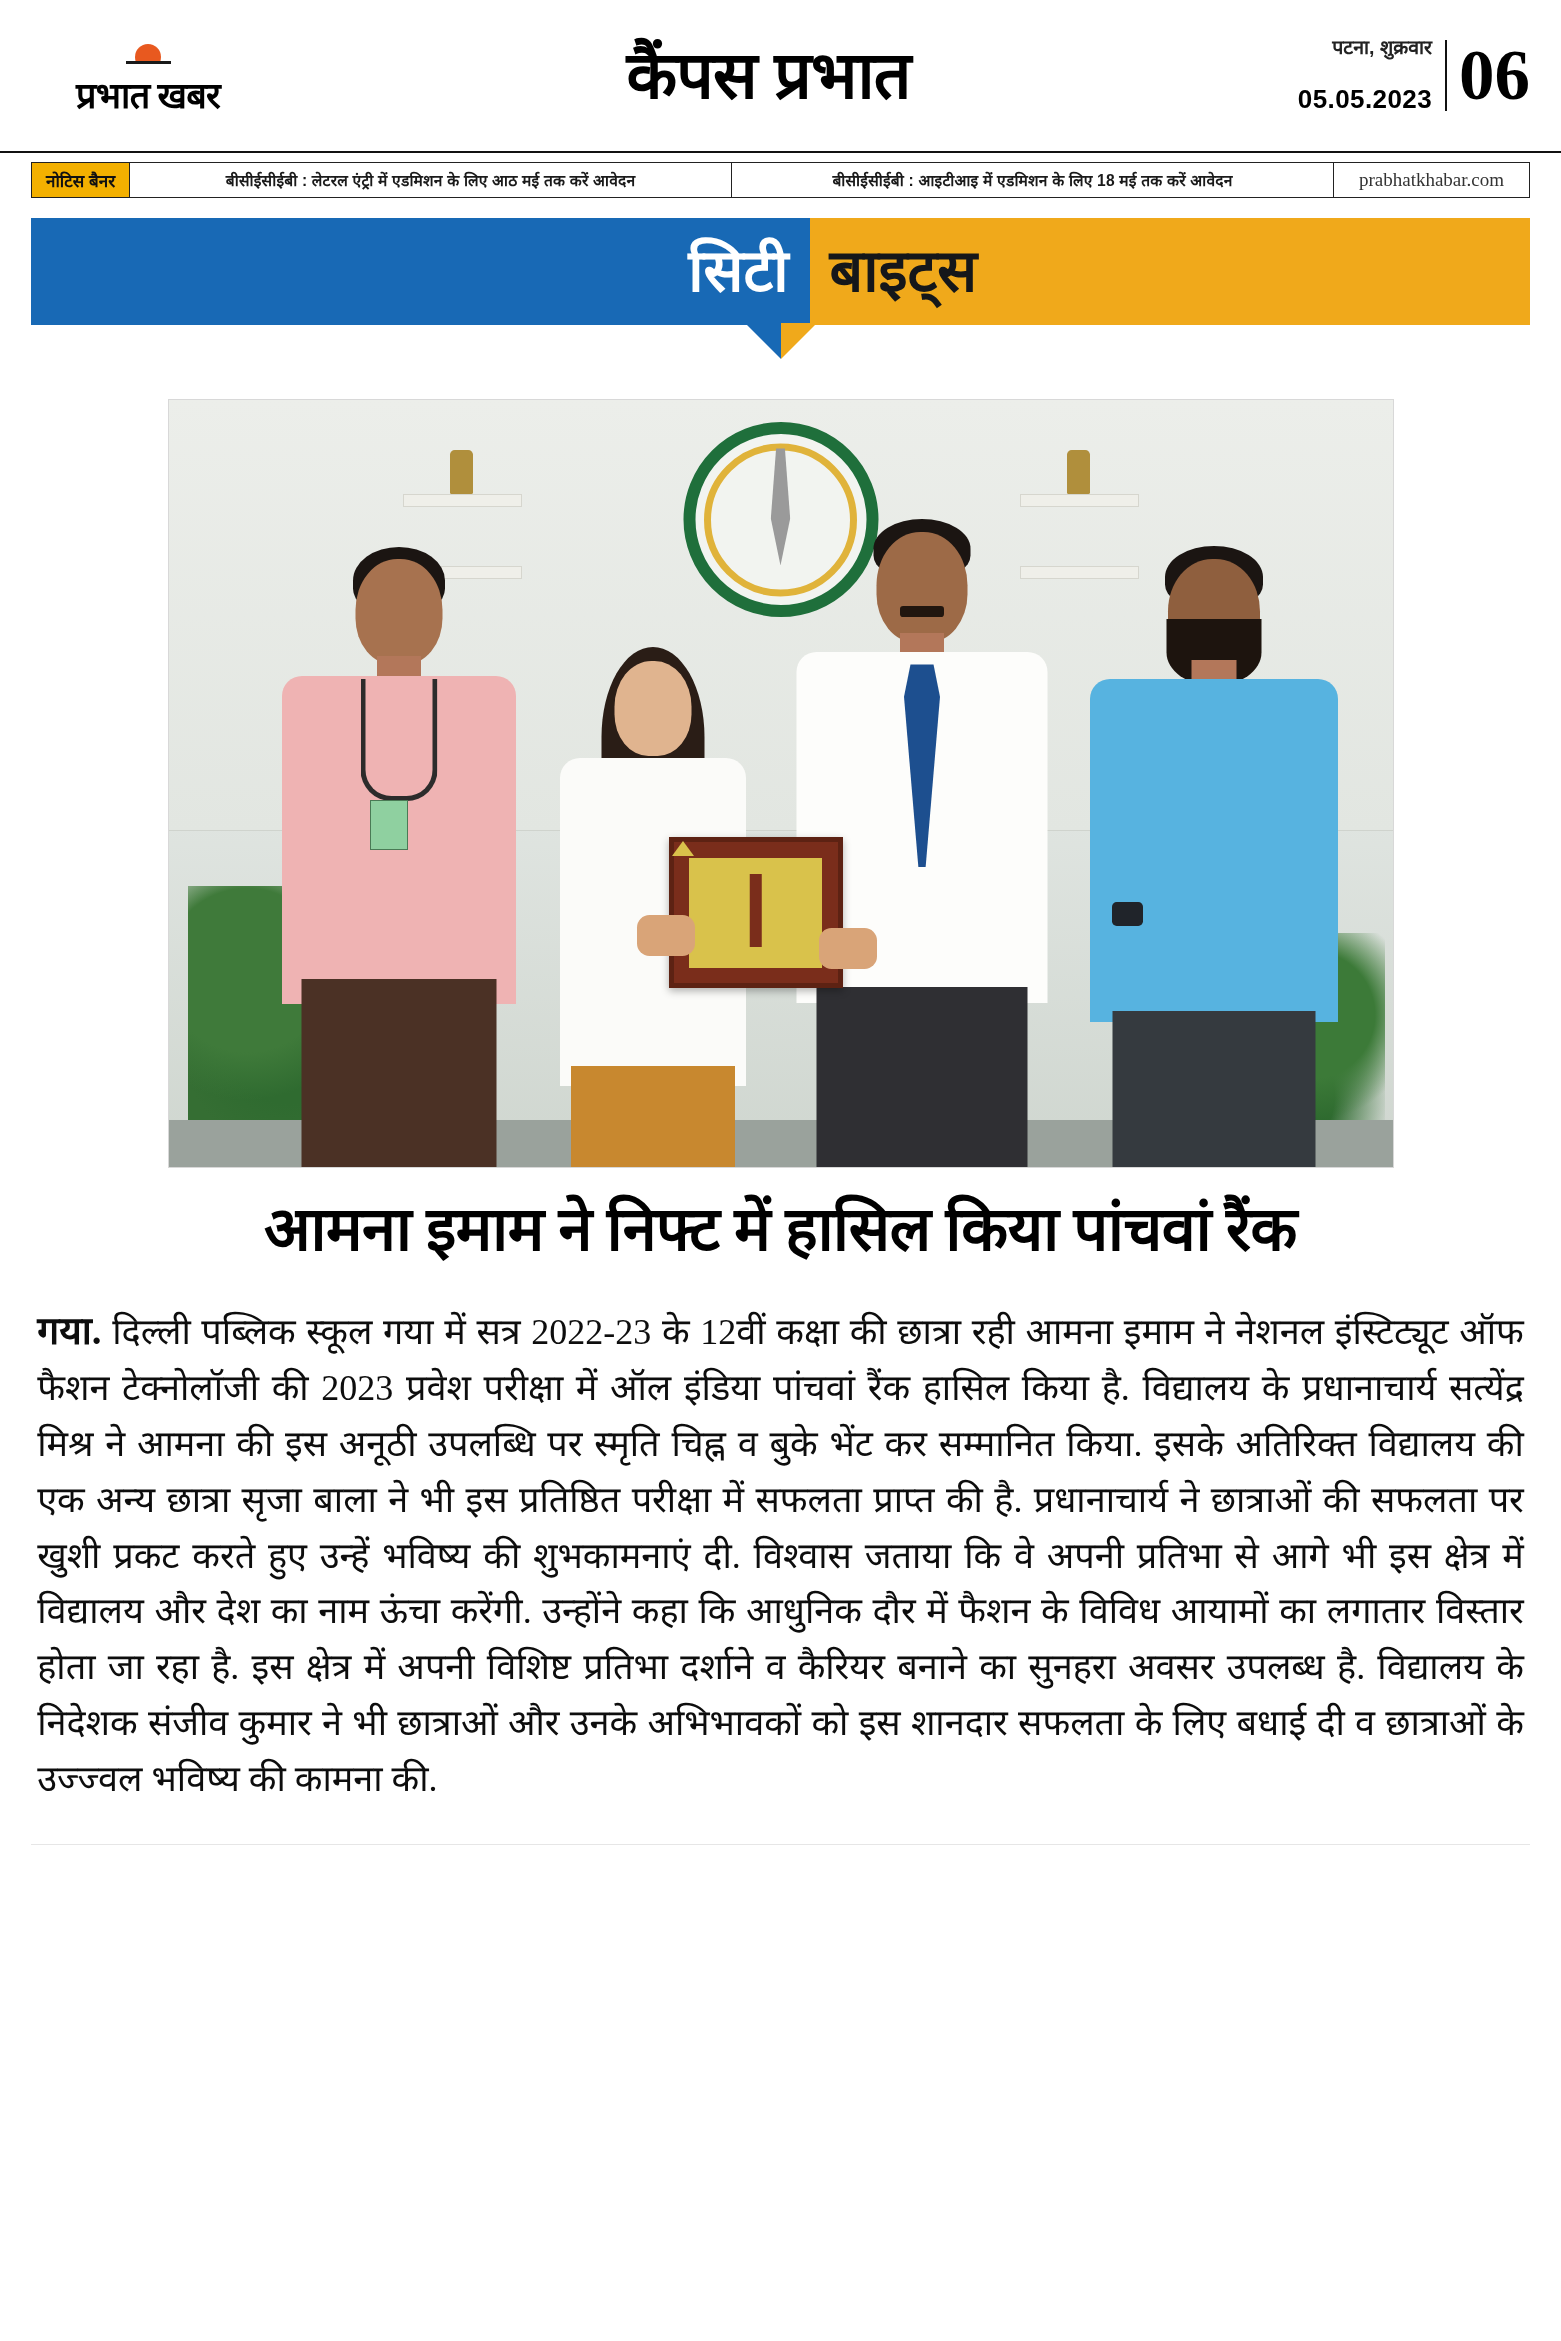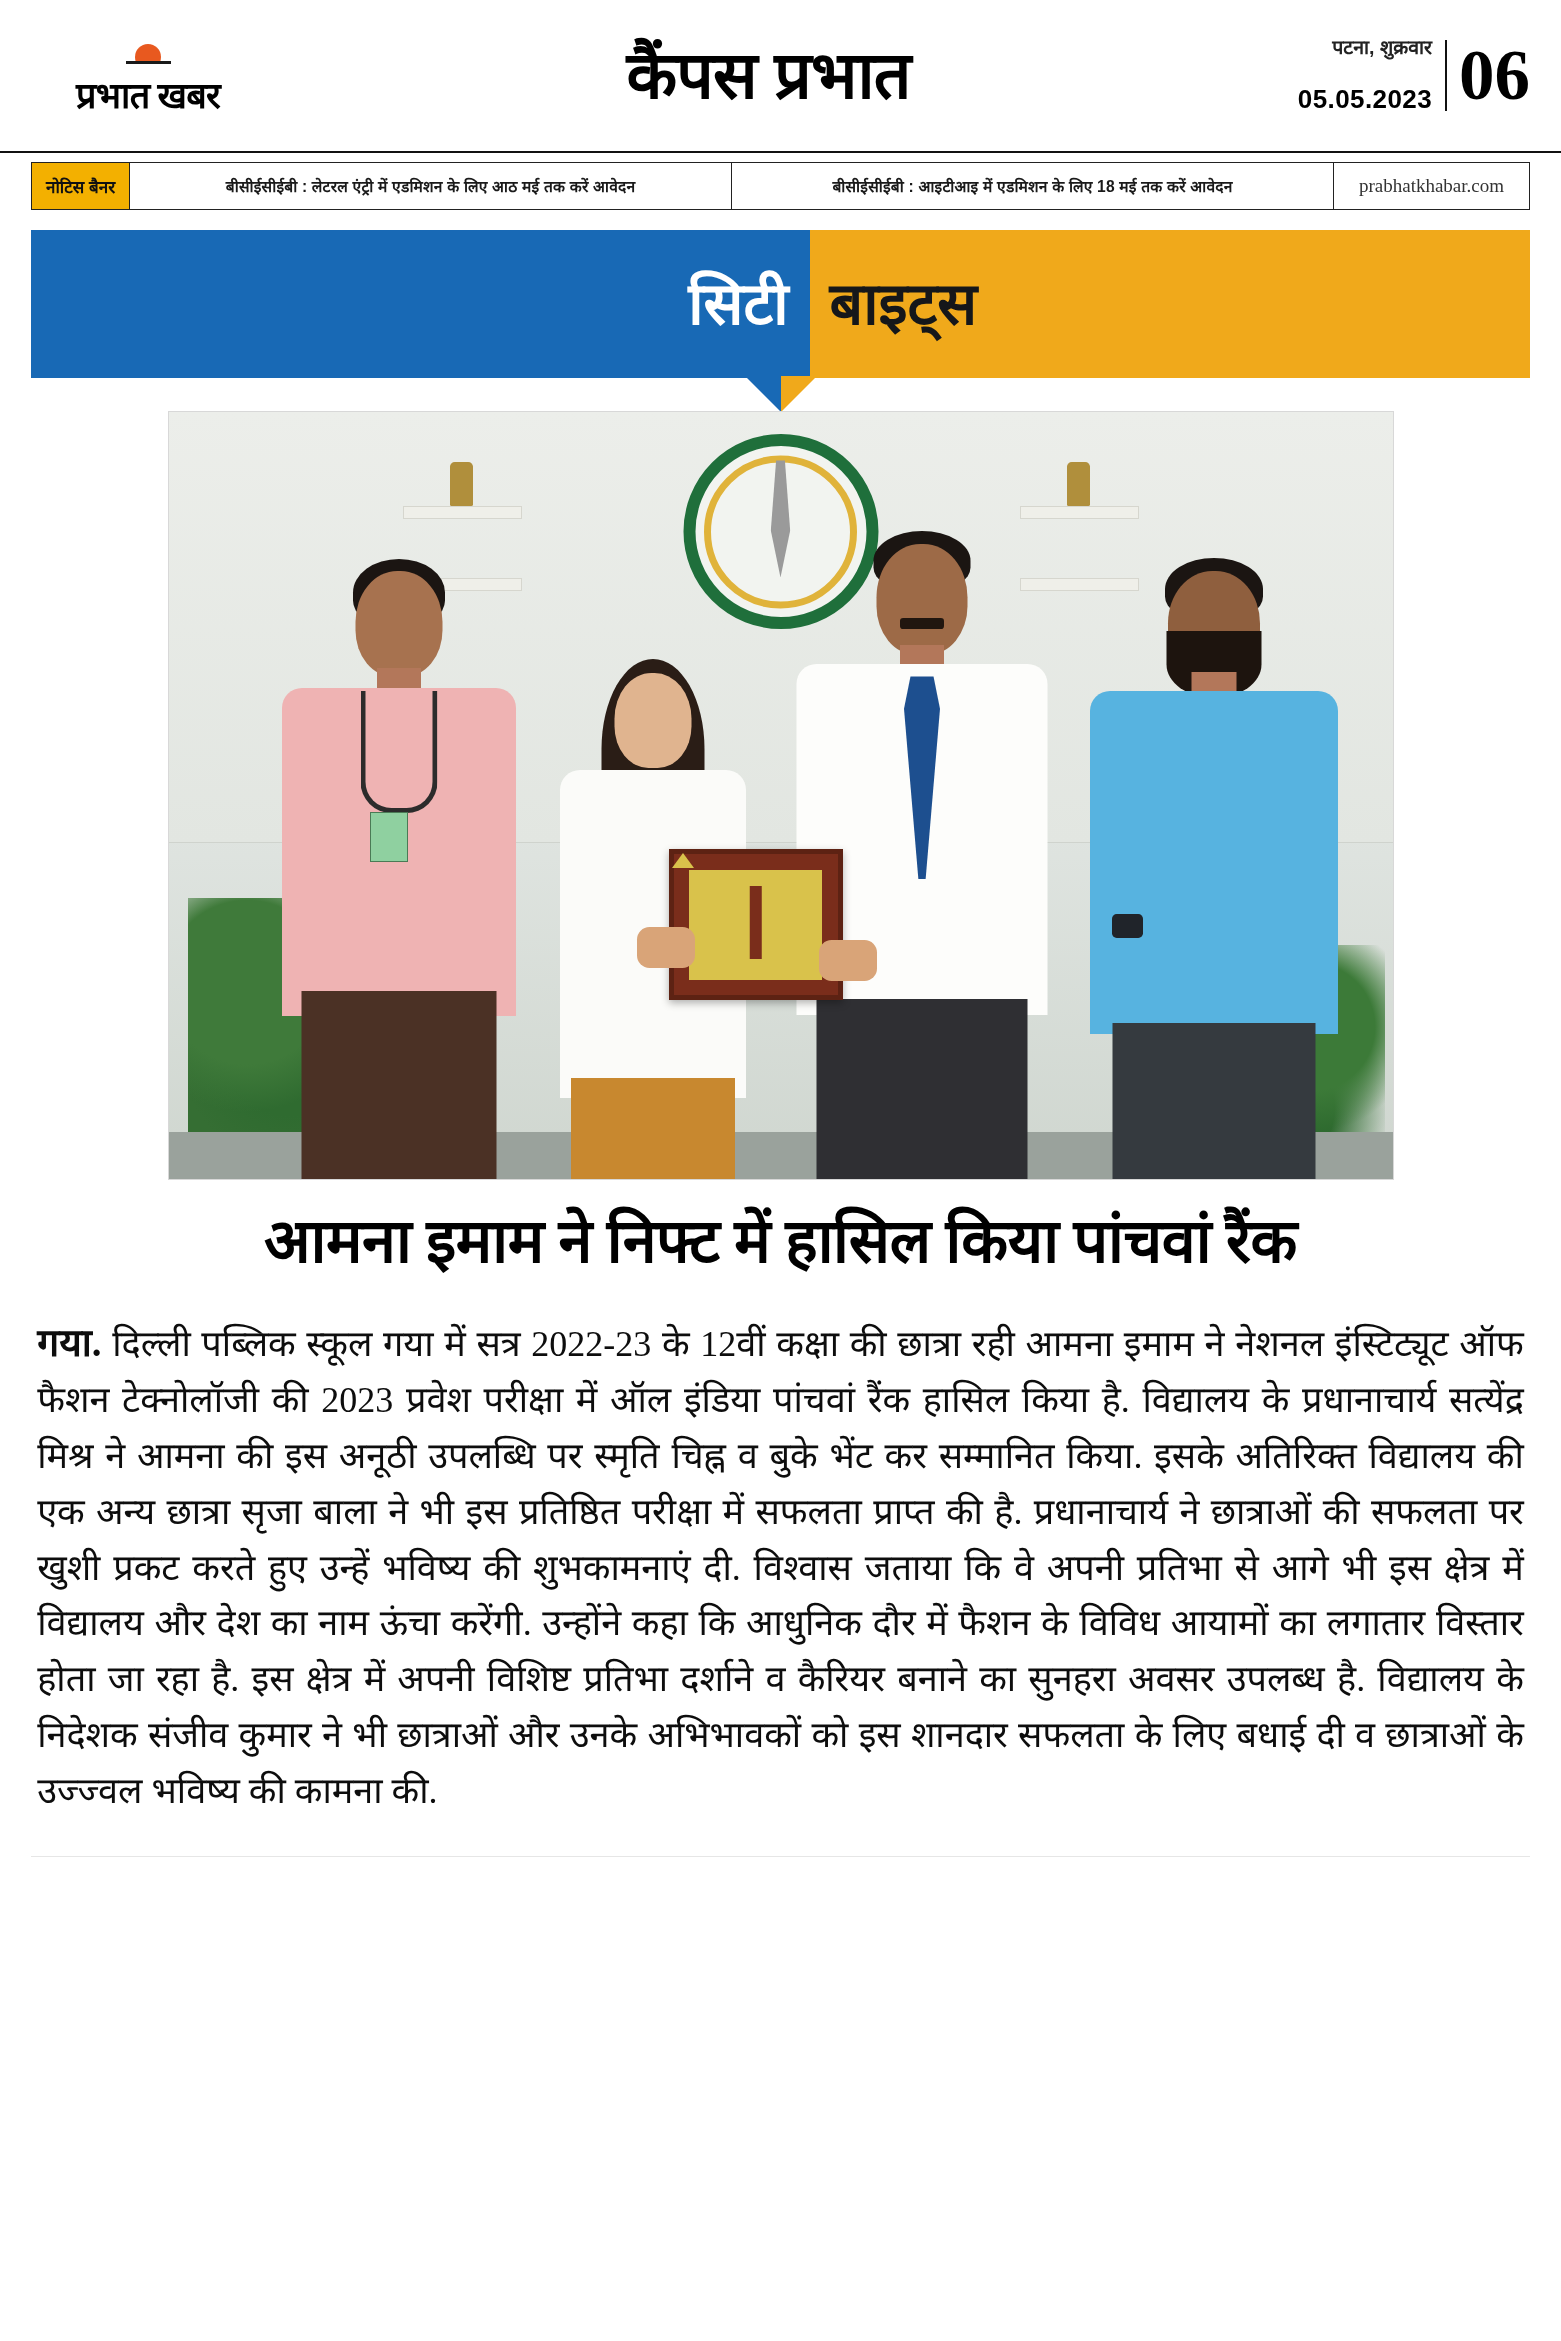--- a/index.html
+++ b/index.html
@@ -118,21 +118,21 @@
     line-height: 1;
     padding-left: 12.5px;
     border-left: 2.3px solid #111;
     color: #000;
   }
 
   
   .notice-strip {
     display: flex;
     align-items: stretch;
-    height: 48px;
+    height: 36px;
     margin: 9.4px 31px 0 31px;
     border: 1.6px solid #222;
     box-sizing: border-box;
     background: #fff;
   }
   .notice-badge {
     background: #f3b000;
     color: #111;
     font-weight: bold;
     font-size: 17px;
@@ -168,21 +168,21 @@
 
   
   .banner-wrap {
     position: relative;
     margin: 20px 31px 0 31px;
     height: 164px;
   }
   .banner {
     position: relative;
     display: flex;
-    height: 148px;
+    height: 107px;
   }
   .banner-left {
     width: 52%;
     background: #1869b5;
     display: flex;
     align-items: center;
     justify-content: flex-end;
     padding-right: 22px;
     box-sizing: border-box;
   }

